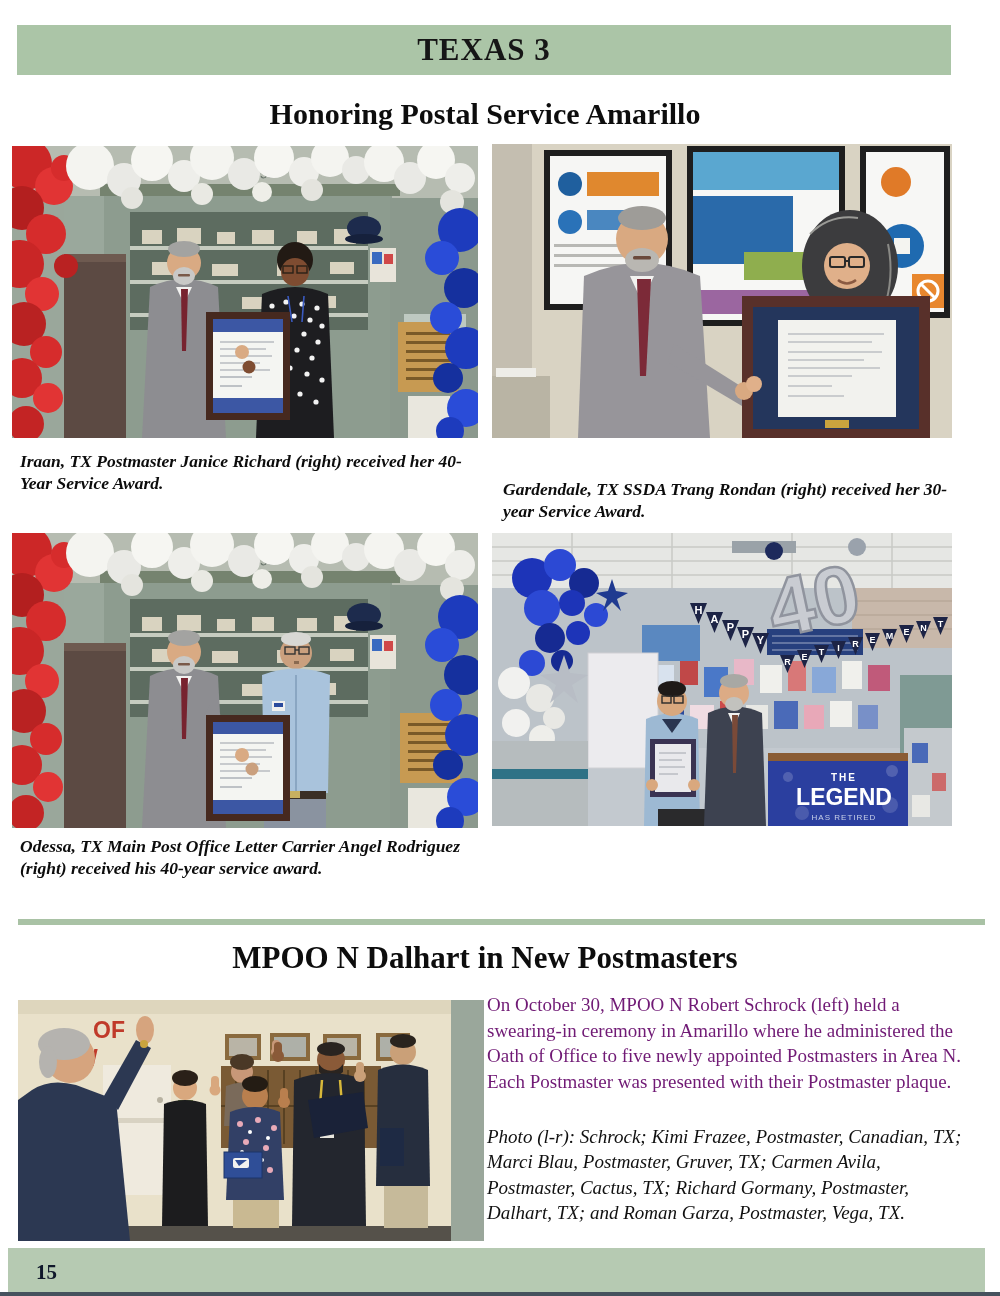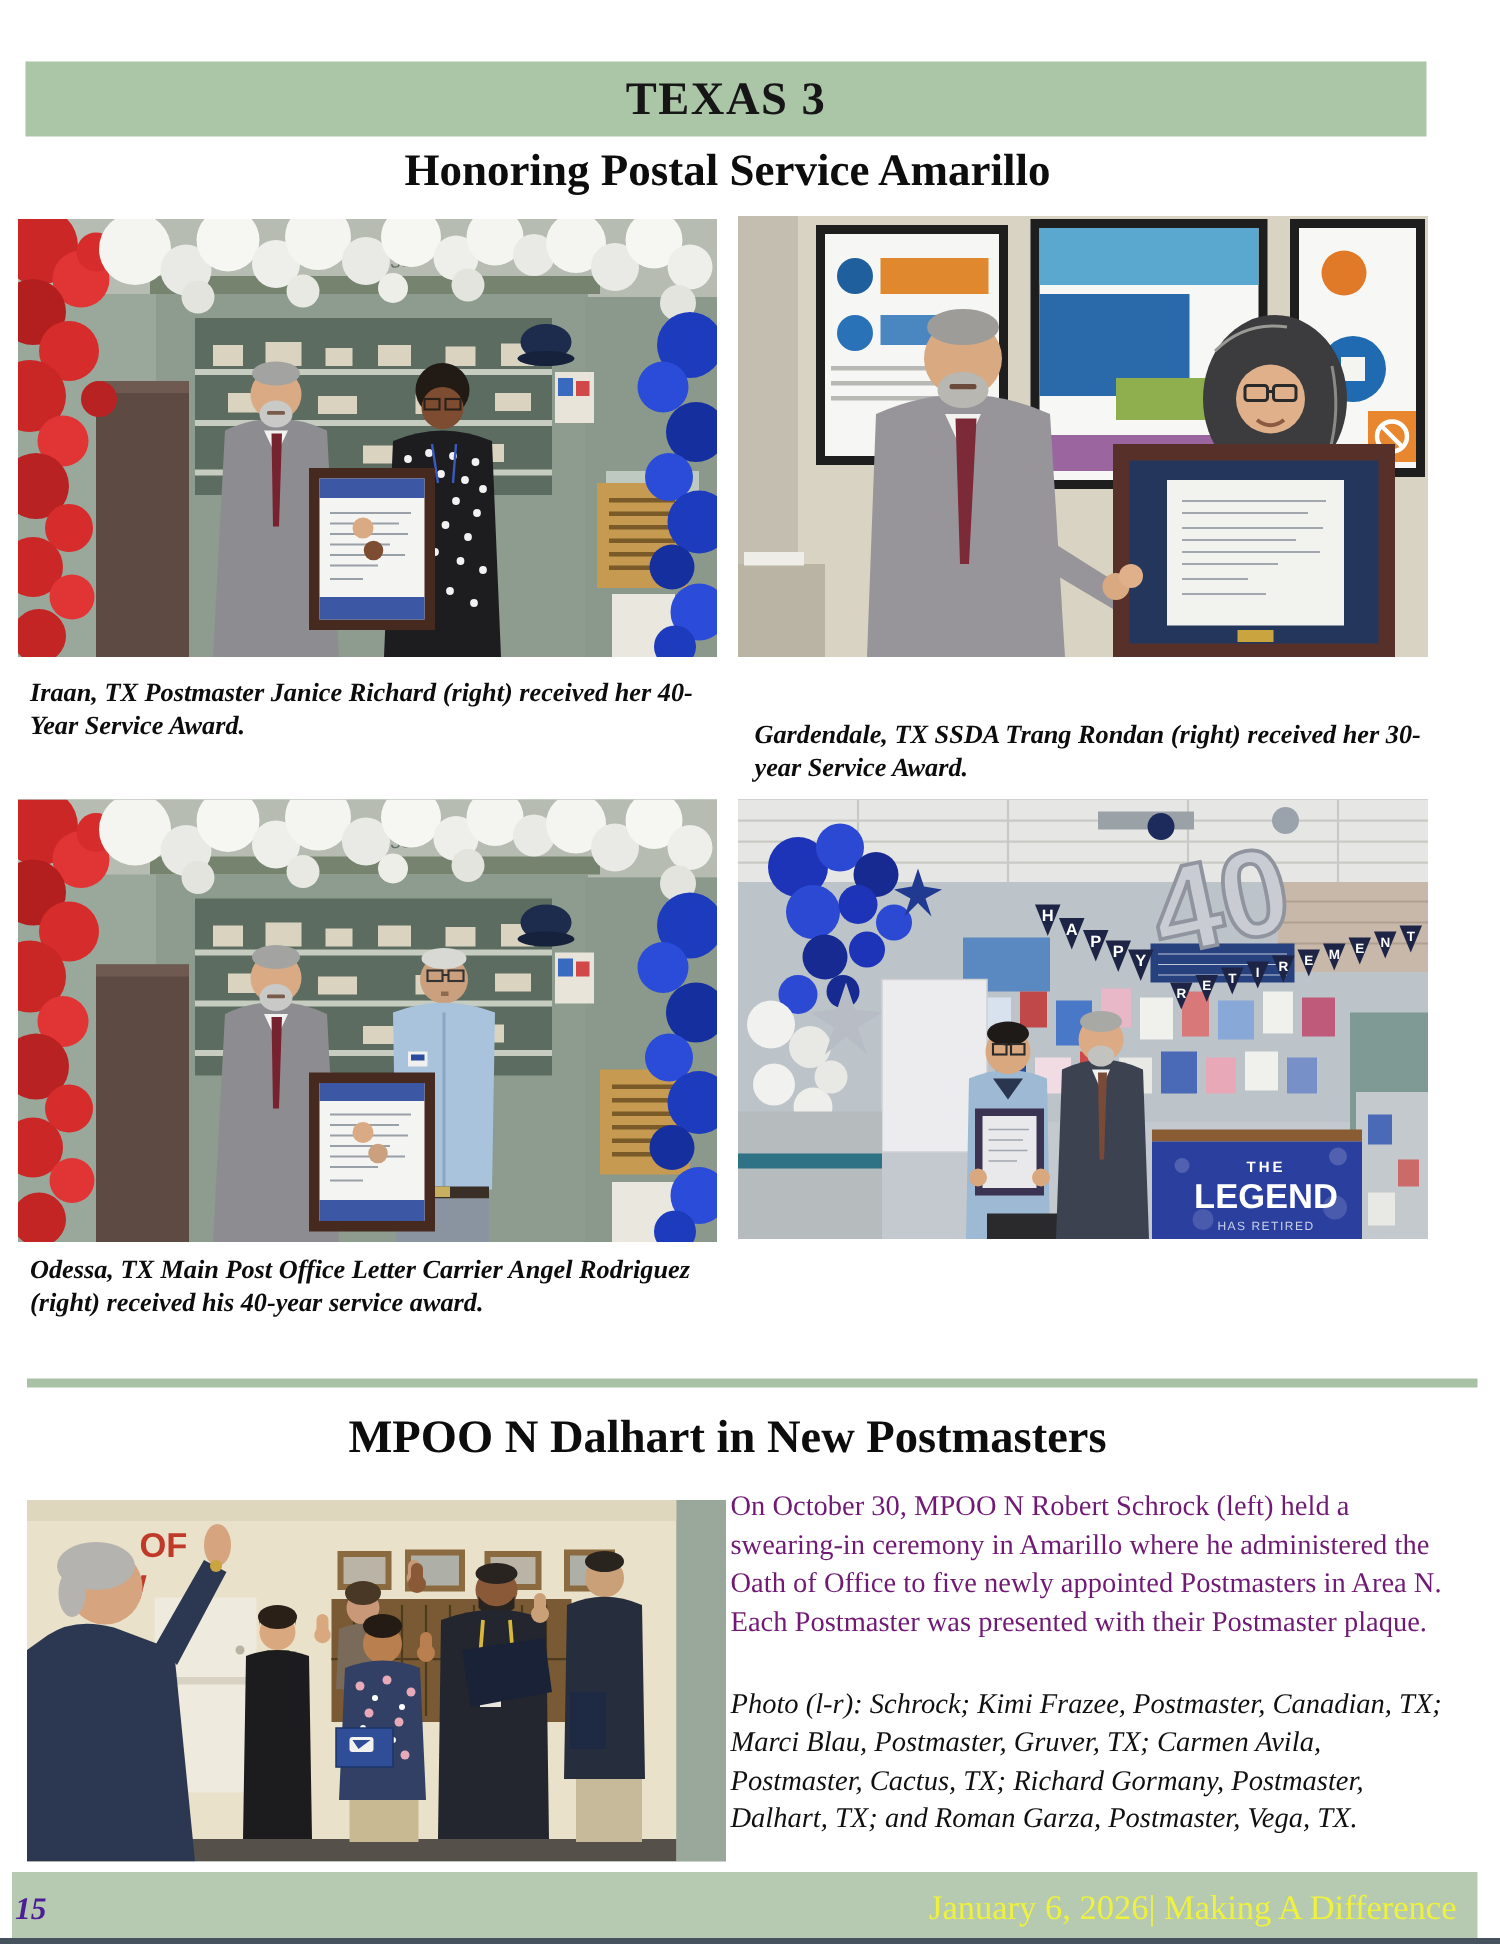--- a/index.html
+++ b/index.html
@@ -1,32 +1,32 @@
 <!DOCTYPE html>
 <html><head>
 <meta charset="utf-8">
 <style>
   html,body{margin:0;padding:0;background:#ffffff;}
   .page{position:relative;width:1000px;height:1296px;background:#ffffff;overflow:hidden;
         font-family:"Liberation Serif",serif;color:#111;}
   .abs{position:absolute;}
   .greenbar{background:#abc5a7;}
-  .header-bar{left:17px;top:41px;width:934px;height:50px;display:flex;align-items:center;justify-content:center;}
+  .header-bar{left:17px;top:25px;width:934px;height:50px;display:flex;align-items:center;justify-content:center;}
   .header-title{font-size:31px;font-weight:bold;color:#161616;letter-spacing:1px;}
   .sec-title{left:17px;top:97px;width:936px;text-align:center;font-size:30px;font-weight:bold;color:#0d0d0d;}
   .photo{position:absolute;overflow:hidden;background:#9aa79b;}
   .photo svg{display:block;}
   .caption{position:absolute;font-weight:bold;font-style:italic;font-size:17.5px;line-height:1.27;color:#0c0c0c;}
   .divider{left:18px;top:919px;width:967px;height:6px;background:#a9c2a5;}
   .sec2-title{left:17px;top:940px;width:936px;text-align:center;font-size:31px;font-weight:bold;color:#0d0d0d;}
   .body-text{position:absolute;left:487px;top:992px;width:477px;font-size:19px;line-height:1.35;color:#701a75;}
   .credit-text{position:absolute;left:487px;top:1124px;width:477px;font-size:19px;line-height:1.33;
                font-weight:normal;font-style:italic;color:#101010;}
   .footer-bar{left:8px;top:1248px;width:977px;height:48px;background:#b6cab2;display:flex;align-items:center;}
-  .footer-num{margin-left:2px;font-size:21px;font-weight:bold;color:#4c1d95;font-style:italic;}
+  .footer-num{margin-left:28px;font-size:21px;font-weight:bold;color:#0f172a;}
   .footer-issue{margin-left:auto;margin-right:14px;font-size:23px;color:#eef23d;}
   .bottom-edge{left:0;top:1292px;width:1000px;height:4px;background:#46525e;}
 </style>
 </head>
 <body>
 
 <div class="page">
 
   <div class="abs greenbar header-bar">
     <span class="header-title">TEXAS 3</span>
@@ -741,17 +741,16 @@
         <circle cx="126" cy="44" r="4" fill="#caa43e"></circle>
       </g>
     </svg>
   </div>
 
   <div class="body-text">On October 30, MPOO N Robert Schrock (left) held a swearing-in ceremony in Amarillo where he administered the Oath of Office to five newly appointed Postmasters in Area N.  Each Postmaster was presented with their Postmaster plaque.</div>
   <div class="credit-text">Photo (l-r):  Schrock; Kimi Frazee,  Postmaster, Canadian, TX; Marci Blau, Postmaster, Gruver, TX; Carmen Avila, Postmaster, Cactus, TX; Richard Gormany, Postmaster, Dalhart, TX; and Roman Garza, Postmaster, Vega, TX.</div>
 
   <div class="abs footer-bar">
     <span class="footer-num">15</span>
-    <span class="footer-issue">January 6, 2026| Making A Difference</span>
   </div>
   <div class="abs bottom-edge"></div>
 
 </div>
 
 </body></html>

